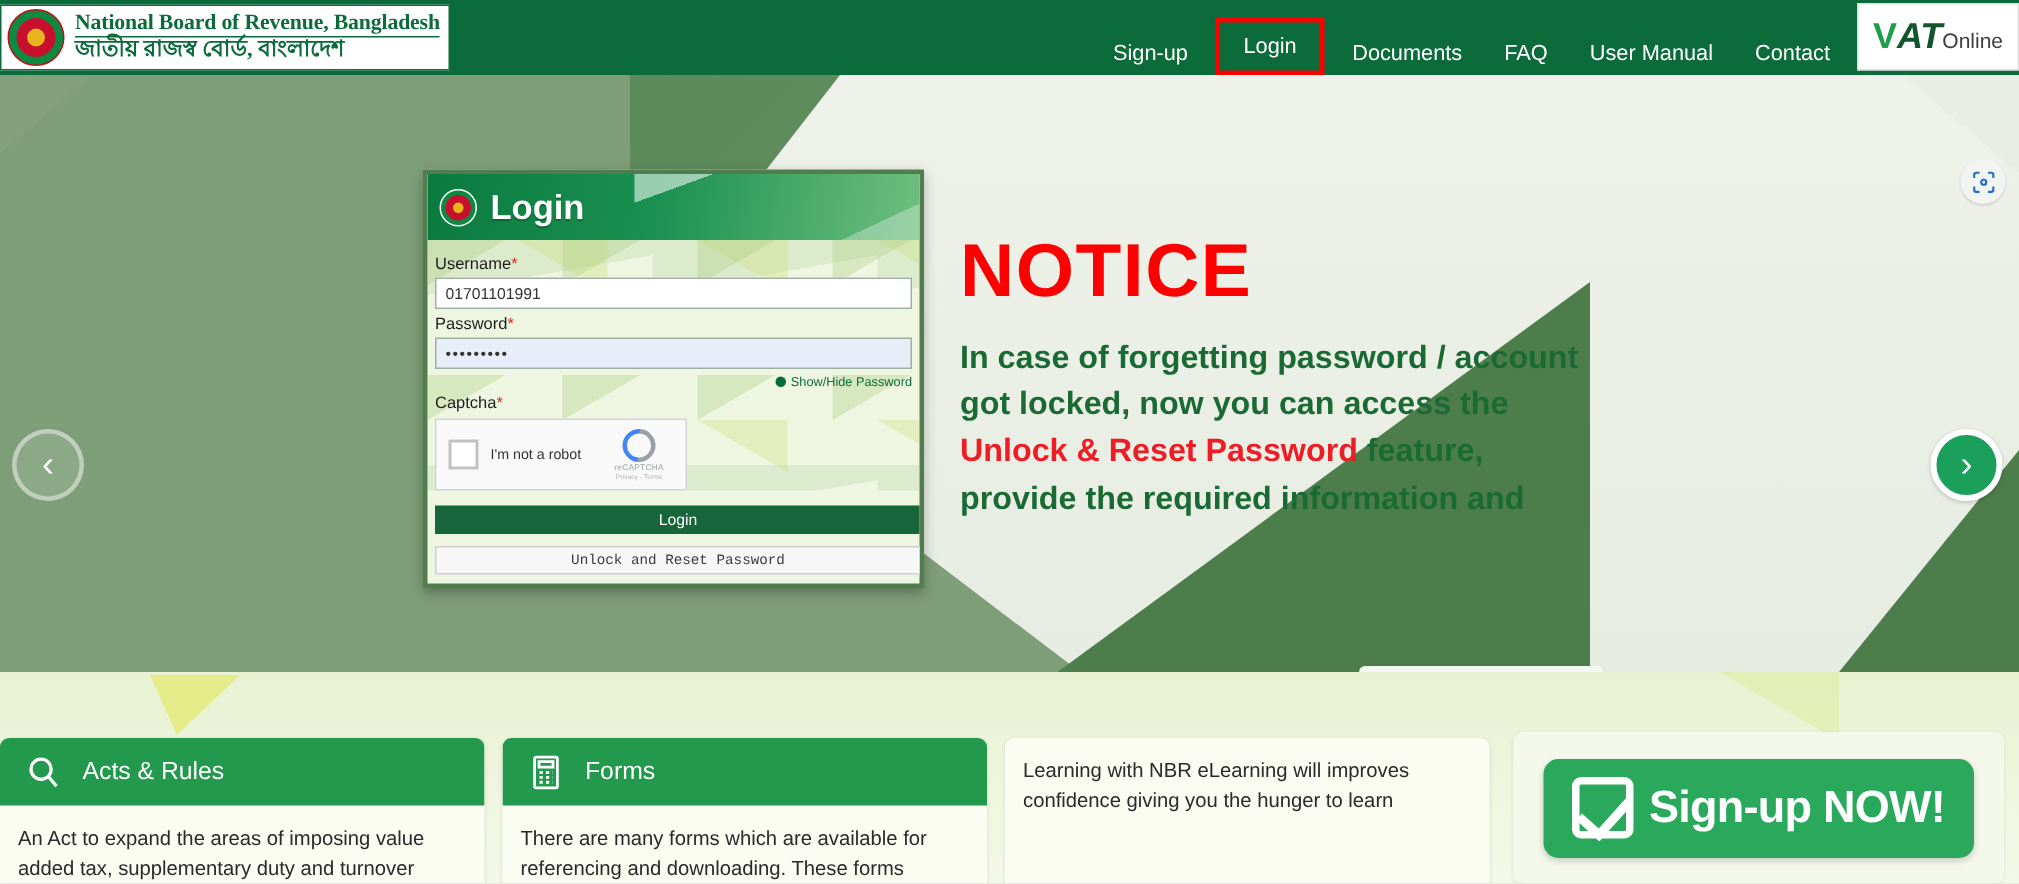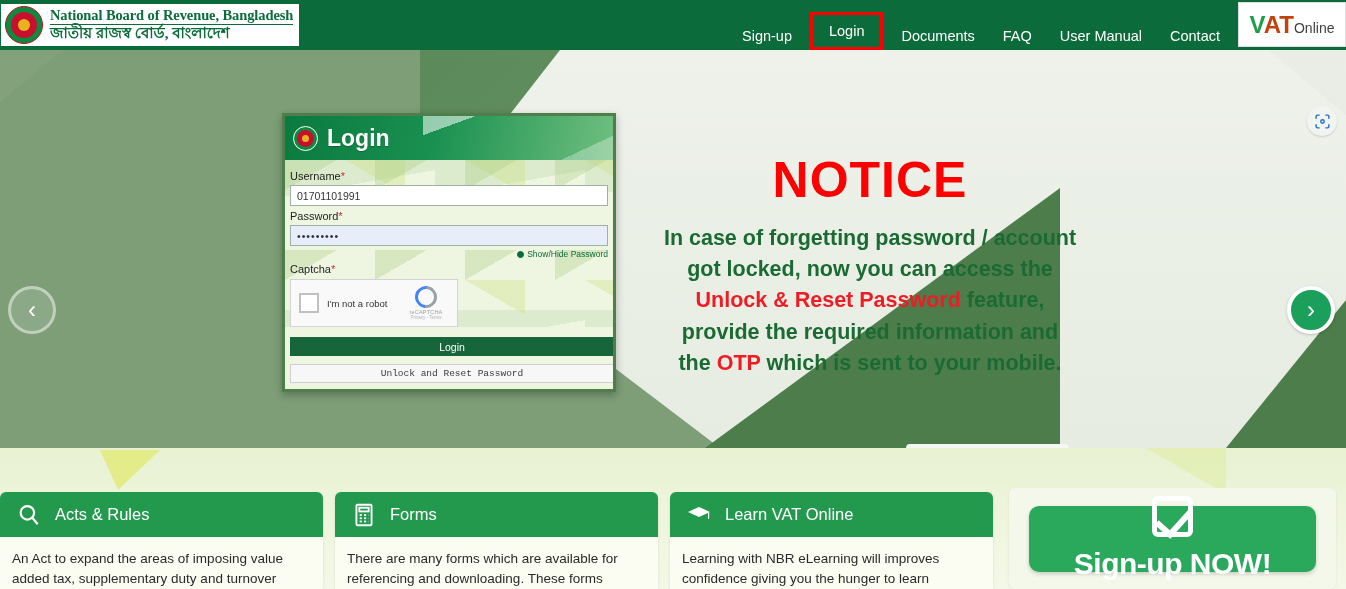--- a/index.html
+++ b/index.html
@@ -63,21 +63,21 @@
   }
 
   .vat-logo {
     position: absolute; right: 0; top: 2px;
     width: 108px; height: 45px; background: #ffffff;
     display: flex; align-items: center; justify-content: center;
     border: 1px solid #dddddd;
   }
   .vat-txt { font-family: "Liberation Sans", sans-serif; font-weight: bold; font-size: 24px; line-height: 1; }
   .vat-v { color: #1e9e4a; }
-  .vat-at { color: #c2410c; }
+  .vat-at { color: #14532d; font-style: italic; }
   .vat-online { color: #404040; font-size: 14px; font-weight: normal; }
 
   
   .banner {
     position: absolute; top: 50px; left: 0; width: 1346px; height: 398px;
     background: #7d9e77;
     overflow: hidden;
   }
   .banner-shape-light {
     position: absolute; top: 0; left: 420px; width: 1000px; height: 398px;
@@ -218,21 +218,20 @@
   .btn-unlock {
     position: absolute; left: 5px; bottom: 6px; width: 324px; height: 19px;
     background: #f7f7f7; color: #3a3a3a; border: 1px solid #cfcfcf;
     font-size: 9.5px; cursor: pointer; z-index: 3;
     font-family: Liberation Mono, monospace;
   }
 
   
   .notice {
     position: absolute; top: 105px; left: 640px; width: 460px;
-    text-align: center;
   }
   .notice-title {
     font-size: 50px; font-weight: bold; color: #ff0000;
     letter-spacing: 1px; line-height: 1;
   }
   .notice-body {
     margin-top: 18px; font-size: 21.5px; font-weight: bold;
     color: #1a6b33; line-height: 1.45;
   }
   .notice-body .hl { color: #ee1c25; }
@@ -282,21 +281,21 @@
 
   .signup-card {
     position: absolute; top: 40px; right: 10px;
     width: 327px; height: 101px; background: #f4f8ea;
     border-radius: 6px; display: flex; align-items: center; justify-content: center;
     box-shadow: 0 1px 3px rgba(0,0,0,0.08);
   }
   .signup-btn {
     width: 287px; height: 66px; background: #2aa85b; border-radius: 10px;
     display: flex; align-items: center; justify-content: center; gap: 10px;
-    cursor: pointer; box-shadow: 0 2px 4px rgba(0,0,0,0.18); flex-direction: column;
+    cursor: pointer; box-shadow: 0 2px 4px rgba(0,0,0,0.18);
   }
   .signup-check {
     width: 41px; height: 41px; border: 5px solid #ffffff; border-radius: 6px;
     position: relative; flex: 0 0 auto;
   }
   .signup-check::after {
     content: ""; position: absolute; left: 6px; top: 2px;
     width: 15px; height: 27px; border: solid #ffffff;
     border-width: 0 6px 6px 0; transform: rotate(42deg);
   }
@@ -343,21 +342,20 @@
     <div class="banner-shape-dark3"></div>
     <div class="banner-texture"></div>
 
     <div class="notice">
       <div class="notice-title">NOTICE</div>
       <div class="notice-body">
         <div>In case of forgetting password / account</div>
         <div>got locked, now you can access the</div>
         <div><span class="hl">Unlock &amp; Reset Password</span><span> feature,</span></div>
         <div>provide the required information and</div>
-        <div><span>the </span><span class="hl">OTP</span><span> which is sent to your mobile.</span></div>
       </div>
     </div>
 
     <div class="fb-badge">
       
       
     </div>
 
     <div class="cap-icon">
       <svg width="17" height="17" viewBox="0 0 24 24" fill="none" stroke="#1f6fc4" stroke-width="2">
@@ -445,30 +443,20 @@
                 <line x1="12" y1="18" x2="14" y2="18"></line>
                 <line x1="16" y1="18" x2="16.2" y2="18"></line>
             </svg>
           </span>
           <span class="card-title">Forms</span>
         </div>
         <div class="card-body">There are many forms which are available for referencing and downloading. These forms</div>
       </div>
 
       <div class="card">
-        <div class="card-head">
-          <span class="card-icon">
-            <svg width="26" height="26" viewBox="0 0 24 24" fill="#ffffff">
-              <path d="M12 4.5 1.8 9.2 12 13.9l10.2-4.7L12 4.5z"></path>
-              <path d="M5.6 12.6v3.2c0 1.4 2.9 2.6 6.4 2.6s6.4-1.2 6.4-2.6v-3.2L12 15.4l-6.4-2.8z" opacity="0"></path>
-              <rect x="20.3" y="9.6" width="1.1" height="6" rx="0.5"></rect>
-            </svg>
-          </span>
-          <span class="card-title">Learn VAT Online</span>
-        </div>
         <div class="card-body">Learning with NBR eLearning will improves confidence giving you the hunger to learn</div>
       </div>
     </div>
 
     <div class="signup-card">
       <div class="signup-btn">
         <span class="signup-check"></span>
         <span class="signup-text">Sign-up NOW!</span>
       </div>
     </div>

